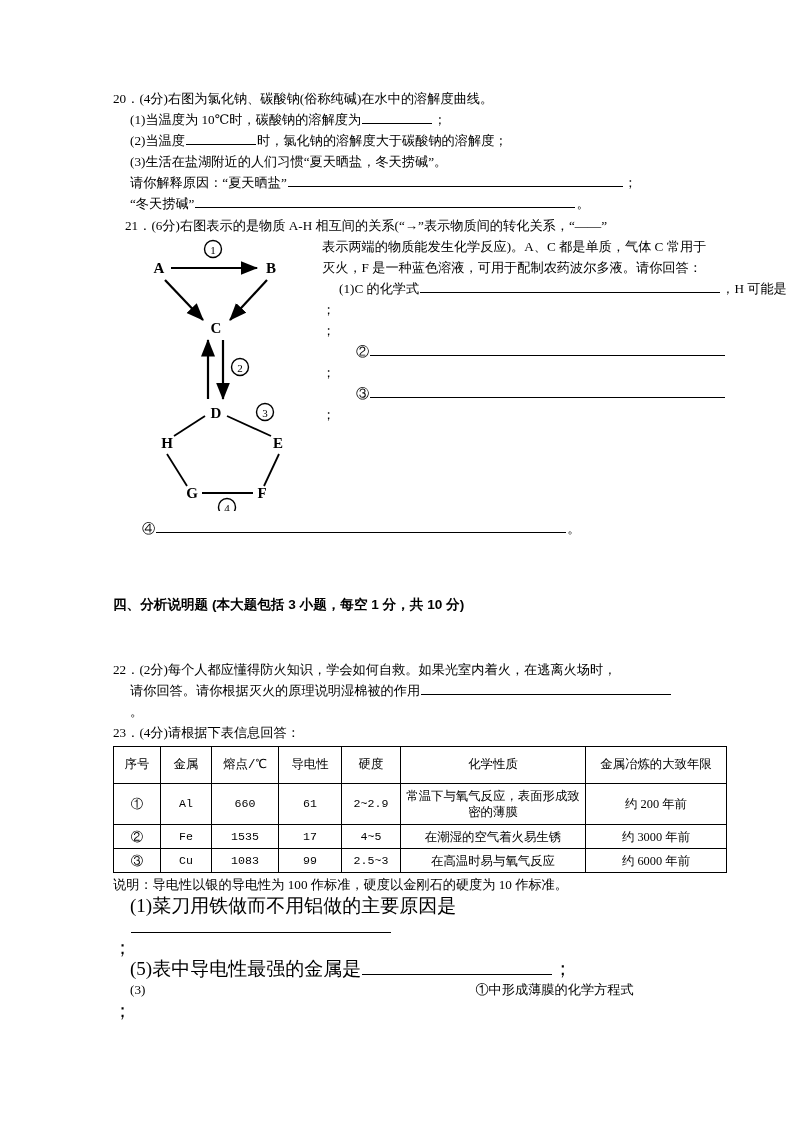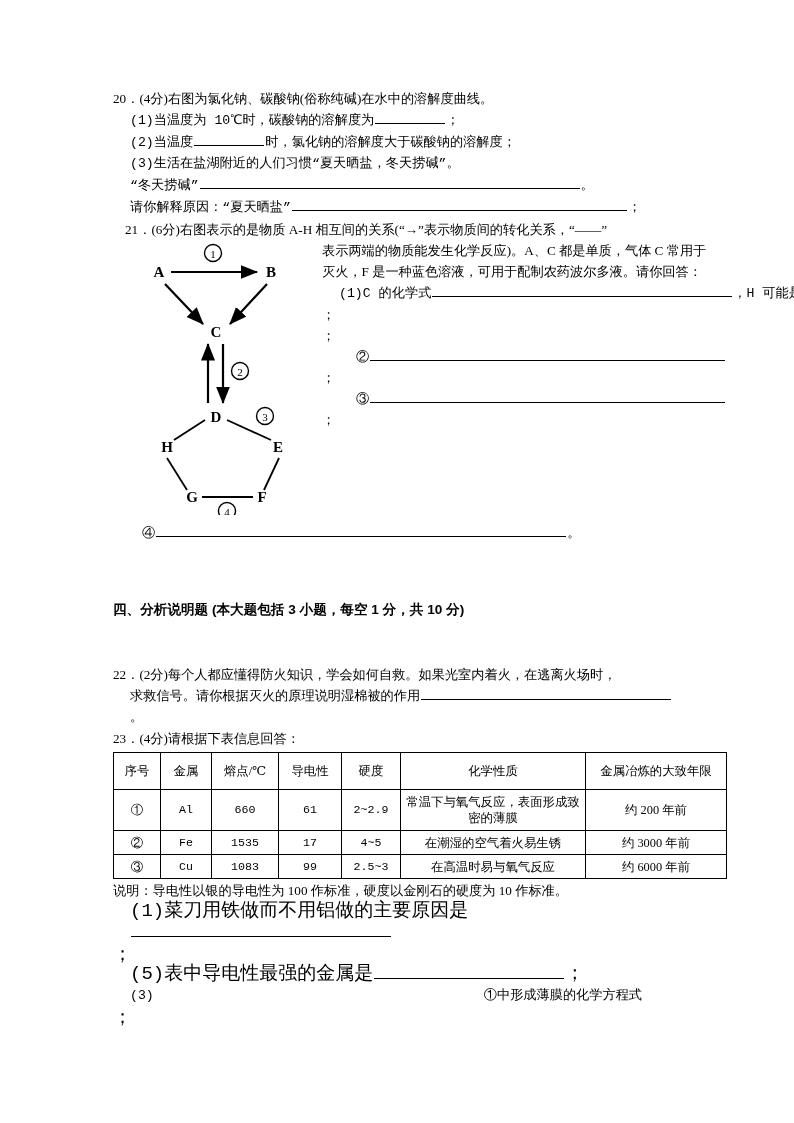--- a/index.html
+++ b/index.html
@@ -28,21 +28,21 @@
     top: 88px;
     width: 580px;
   }
 
   
   .q-line {
     font-size: 13.2px;
     line-height: 21px;
     white-space: nowrap;
   }
-  .indent1 { padding-left: 17px; font-family: Liberation Mono, monospace; }
+  .indent1 { padding-left: 17px; }
   .indent2 { padding-left: 34px; }
 
   .blank {
     display: inline-block;
     border-bottom: 1px solid #000;
     vertical-align: baseline;
     height: 14px;
     margin: 0 1px;
   }
   .b70  { width: 70px; }
@@ -124,21 +124,21 @@
     font-weight: normal;
     line-height: 16px;
   }
   table.metals .c0 { width: 42px; }
   table.metals .c1 { width: 46px; }
   table.metals .c2 { width: 62px; }
   table.metals .c3 { width: 58px; }
   table.metals .c4 { width: 54px; }
   table.metals .c5 { width: 180px; }
   table.metals .c6 { width: 136px; }
-  table.metals thead td { height: 34px; }
+  table.metals thead td { height: 34px; font-family: Liberation Mono, monospace; }
   table.metals tbody td { height: 21px; }
   table.metals tbody tr.tall td { height: 38px; }
   .latin { font-family: "Liberation Mono", "DejaVu Sans Mono", monospace; font-size: 11.6px; }
 
   .note {
     font-size: 13.2px;
     line-height: 21px;
     margin-top: 1px;
     white-space: nowrap;
   }
@@ -166,25 +166,25 @@
         <span>(1)当温度为 10℃时，碳酸钠的溶解度为</span><span class="blank b70"></span><span>；</span>
       </div>
 
       <div class="q-line indent1">
         <span>(2)当温度</span><span class="blank b70"></span><span>时，氯化钠的溶解度大于碳酸钠的溶解度；</span>
       </div>
 
       <div class="q-line indent1">(3)生活在盐湖附近的人们习惯“夏天晒盐，冬天捞碱”。</div>
 
       <div class="q-line indent1">
+        <span>请你解释原因：“夏天晒盐”</span><span class="blank b335"></span><span>；</span>
+      </div>
+
+      <div class="q-line indent1">
         <span>“冬天捞碱”</span><span class="blank b380"></span><span>。</span>
-      </div>
-
-      <div class="q-line indent1">
-        <span>请你解释原因：“夏天晒盐”</span><span class="blank b335"></span><span>；</span>
       </div>
 
     </div>
 
     <div class="q21-wrap">
       <div class="q21-head">21．(6分)右图表示的是物质 A-H 相互间的关系(“→”表示物质间的转化关系，“——”</div>
 
       <div class="q21-body">
 
         <div class="figure">
@@ -269,21 +269,21 @@
       <div class="q-line indent1" style="margin-top:2px;">
         <span>④</span><span class="blank b410"></span><span>。</span>
       </div>
     </div>
 
     <div class="section-heading">四、分析说明题 (本大题包括 3 小题，每空 1 分，共 10 分)</div>
 
     <div class="q22">
       <div class="p">22．(2分)每个人都应懂得防火知识，学会如何自救。如果光室内着火，在逃离火场时，</div>
       <div class="p indent1">
-        <span>求救信号。请你根据灭火的原理说明湿棉被的作用</span><span class="blank" style="width:250px;"></span>
+        <span>请你回答。请你根据灭火的原理说明湿棉被的作用</span><span class="blank" style="width:250px;"></span>
       </div>
       <div class="indent1">。</div>
     </div>
 
     <div>
       <div class="q-line">23．(4分)请根据下表信息回答：</div>
 
       <table class="metals">
         <thead>
           <tr>

